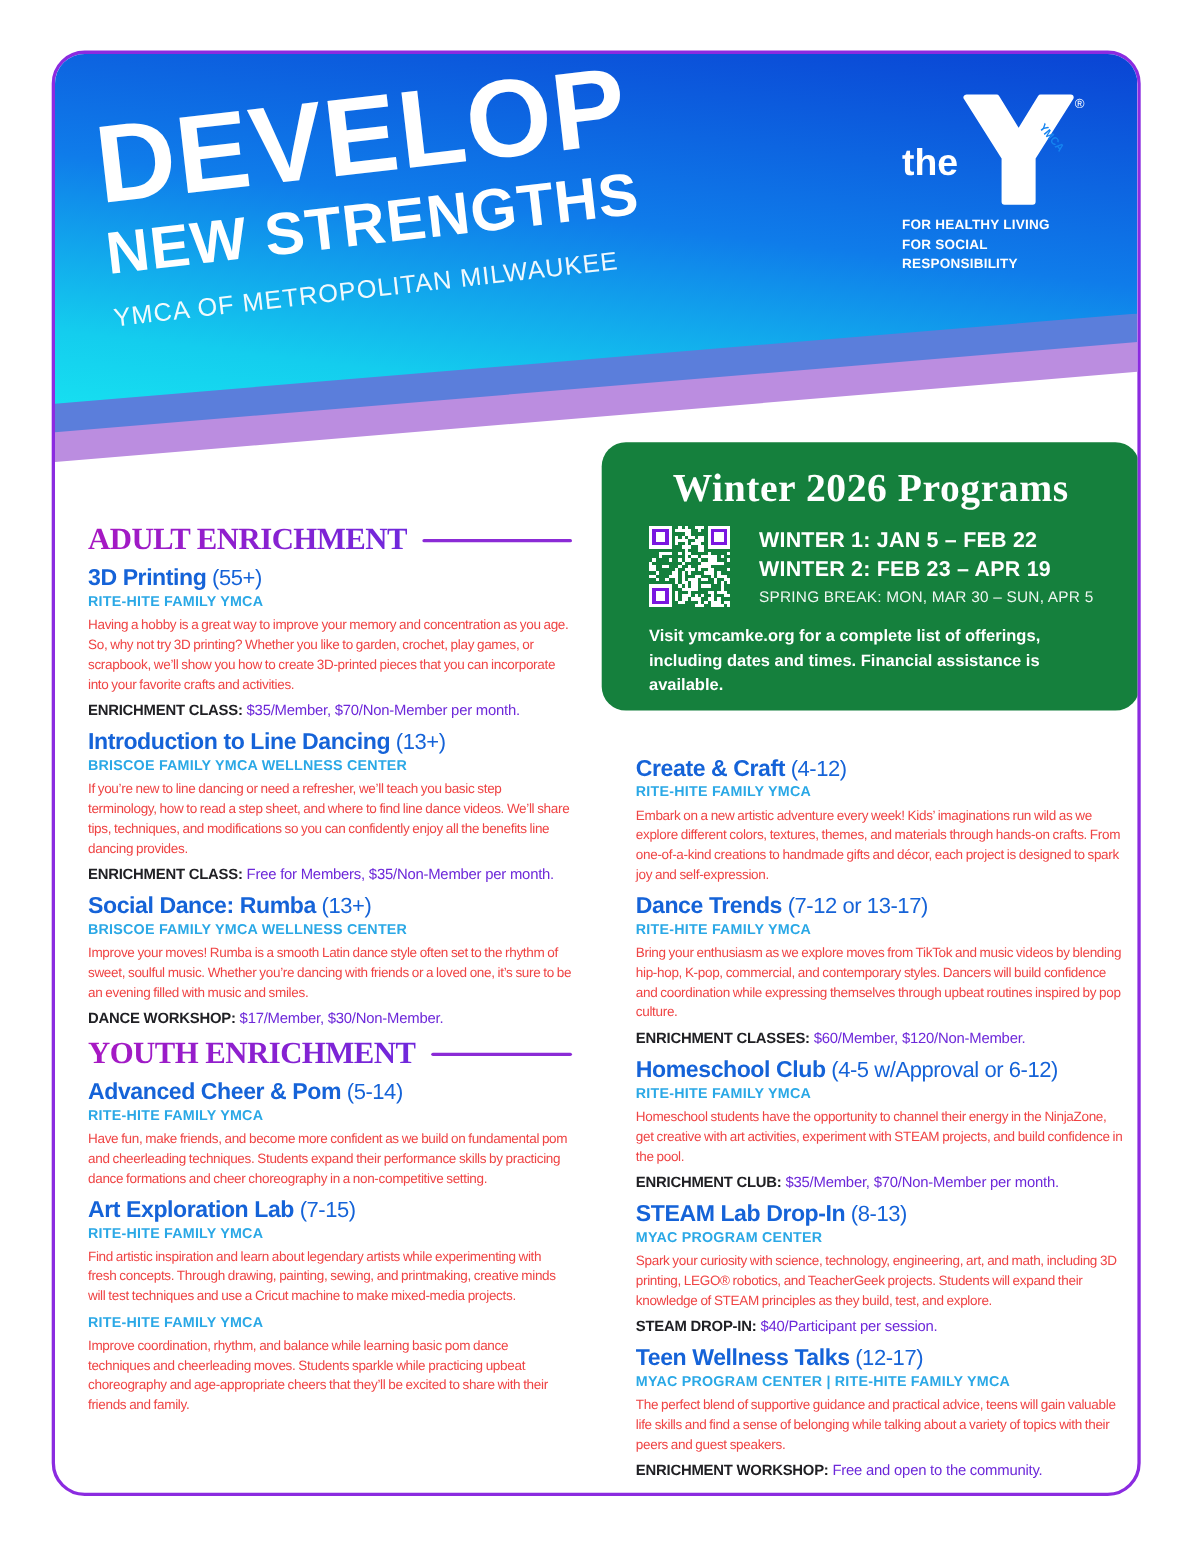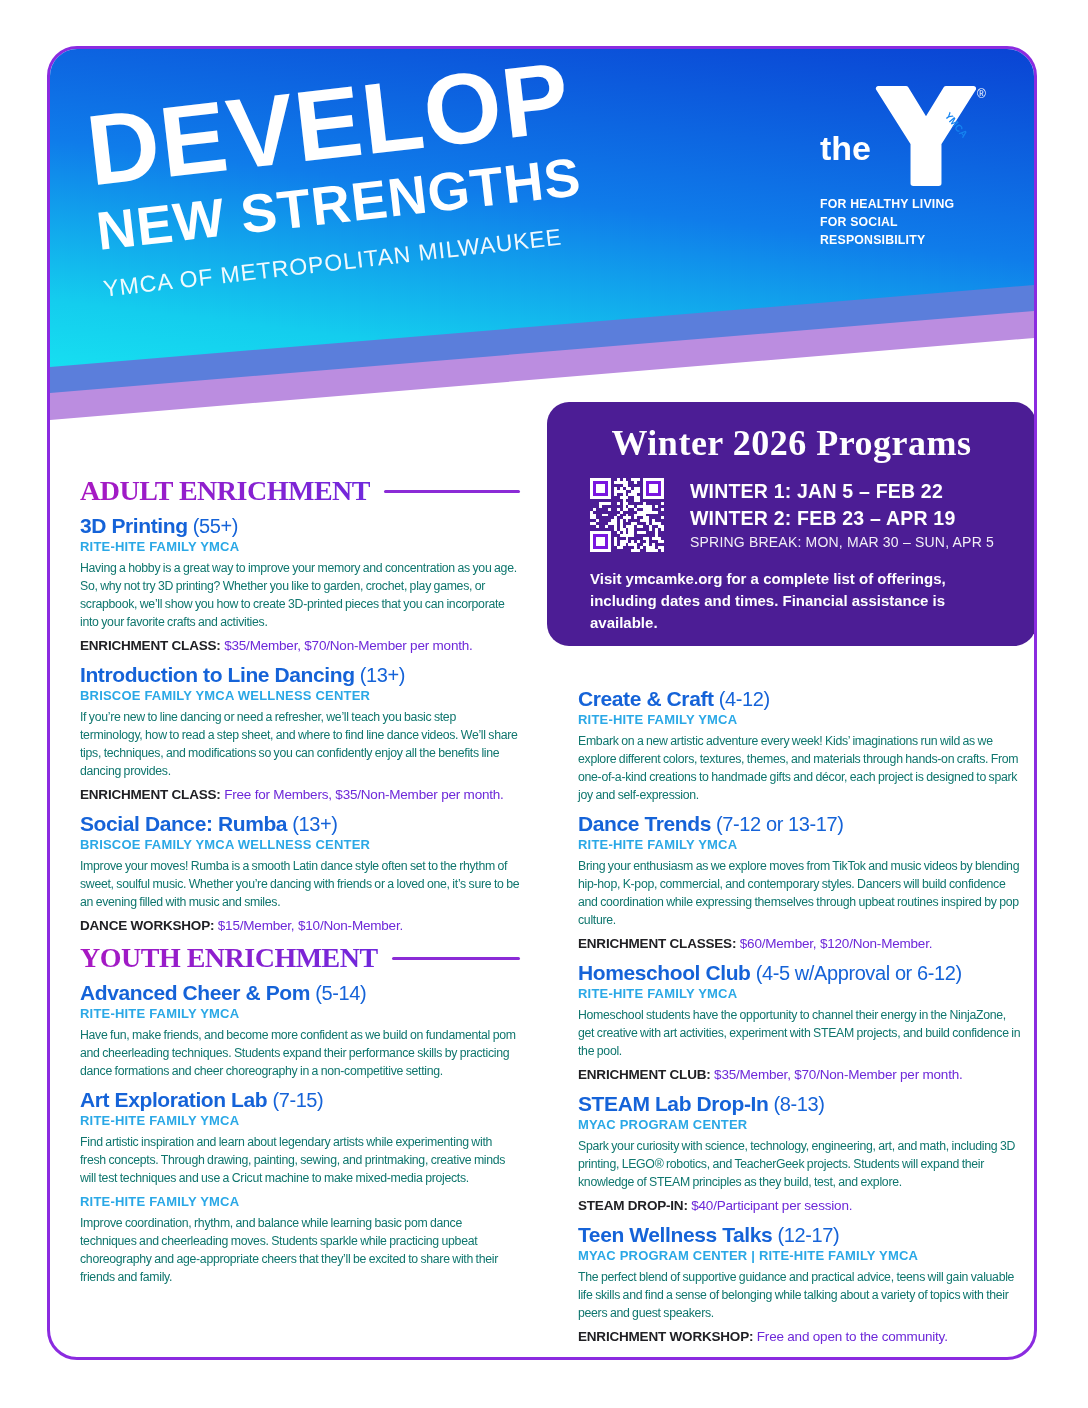--- a/index.html
+++ b/index.html
@@ -23,21 +23,21 @@
 
   .logo{position:absolute;top:36px;right:32px;width:182px;color:#ffffff;}
   .logo-row{display:flex;align-items:center;}
   .logo-the{font-size:34px;font-weight:bold;margin-top:24px;}
   .logo-y{width:102px;height:102px;margin-left:4px;}
   .logo-reg{font-size:12px;align-self:flex-start;margin-top:2px;}
   .taglines{margin-top:8px;font-size:12.3px;font-weight:bold;line-height:18px;letter-spacing:.2px;}
 
   
   .winter-box{position:absolute;left:497px;top:353px;width:489px;height:244px;
-              background:#4c1d95;border-radius:22px;color:#ffffff;}
+              background:#15803d;border-radius:22px;color:#ffffff;}
   .wb-title{font-family:"Liberation Serif",serif;font-weight:bold;font-size:36px;
             text-align:center;margin-top:20px;letter-spacing:.5px;}
   .wb-row{display:flex;margin:14px 0 0 43px;align-items:flex-end;}
   .qr{width:74px;height:74px;shape-rendering:crispEdges;}
   .wb-dates{margin-left:26px;}
   .wb-s1,.wb-s2{font-size:19.5px;font-weight:bold;line-height:27px;letter-spacing:.2px;}
   .wb-sb{font-size:14px;line-height:20px;opacity:.93;letter-spacing:.2px;}
   .wb-note{margin:16px 38px 0 43px;font-size:15px;font-weight:bold;line-height:22px;}
 
   
@@ -52,21 +52,21 @@
     .sh-text{background:linear-gradient(90deg,#a818c2 0%,#6f28dc 100%);
              -webkit-background-clip:text;background-clip:text;color:transparent;}
   }
   .sh-rule{flex:1;height:3px;background:#8b2bd6;margin-left:14px;border-radius:2px;}
 
   .program{margin-bottom:7px;}
   .p-title{font-size:21px;font-weight:bold;line-height:26px;color:#1563d8;
            letter-spacing:-0.4px;white-space:nowrap;}
   .p-age{font-weight:normal;font-size:20px;}
   .p-loc{font-size:13px;font-weight:bold;line-height:16px;color:#2aa8e6;letter-spacing:.2px;}
-  .p-body{margin-top:4px;font-size:12.3px;line-height:18px;color:#0f766e;
+  .p-body{margin-top:4px;font-size:12.3px;line-height:18px;color:#ef4444;
           letter-spacing:-0.3px;word-spacing:-0.5px;}
   .p-price{margin-top:6px;font-size:13.5px;line-height:18px;letter-spacing:-0.2px;}
   .p-price-label{font-weight:bold;color:#202024;}
   .p-price-text{color:#6d28d9;}
 </style>
 </head>
 <body>
 
 <div class="canvas">
   <div class="page-card">
@@ -340,21 +340,21 @@
       <span class="p-price-label">ENRICHMENT CLASS: </span><span class="p-price-text">Free for Members, $35/Non-Member per month.</span>
     </div>
   </div>
         <div class="program">
     <div class="p-title">
       <span class="p-title-main">Social Dance: Rumba</span><span class="p-age">&nbsp;(13+)</span>
     </div>
     <div class="p-loc">BRISCOE FAMILY YMCA WELLNESS CENTER</div>
     <div class="p-body">Improve your moves! Rumba is a smooth Latin dance style often set to the rhythm of sweet, soulful music. Whether you’re dancing with friends or a loved one, it’s sure to be an evening filled with music and smiles.</div>
     <div class="p-price">
-      <span class="p-price-label">DANCE WORKSHOP: </span><span class="p-price-text">$15/Member, $10/Non-Member.</span>
+      <span class="p-price-label">DANCE WORKSHOP: </span><span class="p-price-text">$17/Member, $30/Non-Member.</span>
     </div>
   </div>
         <div class="section-heading">
     <span class="sh-text">YOUTH ENRICHMENT</span>
     <span class="sh-rule"></span>
   </div>
         <div class="program">
     <div class="p-title">
       <span class="p-title-main">Advanced Cheer &amp; Pom</span><span class="p-age">&nbsp;(5-14)</span>
     </div>

